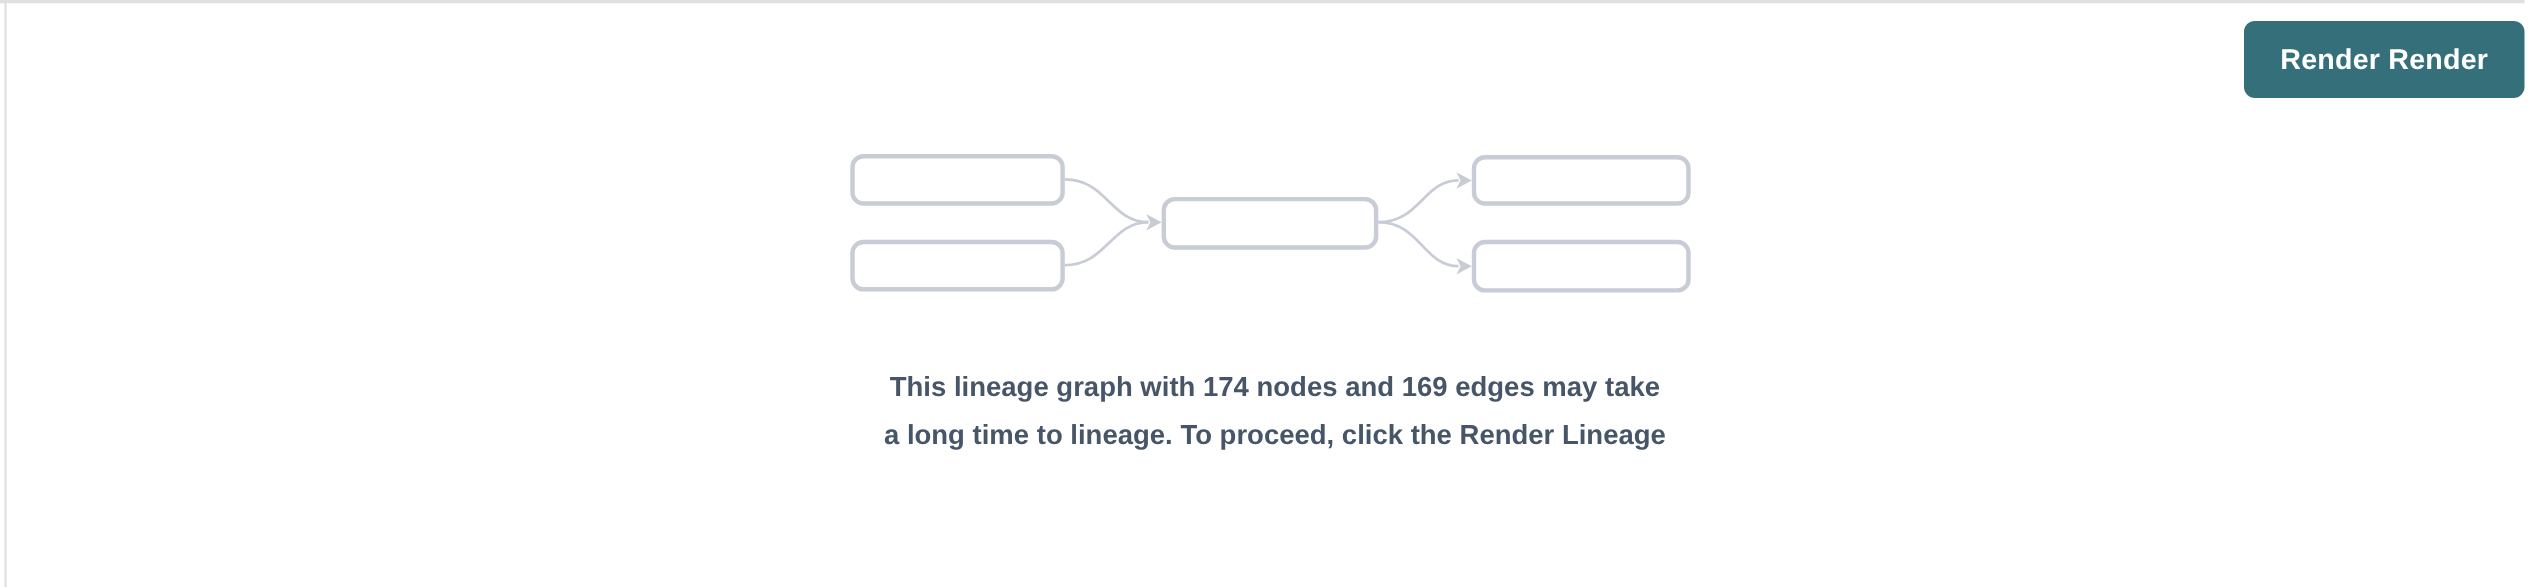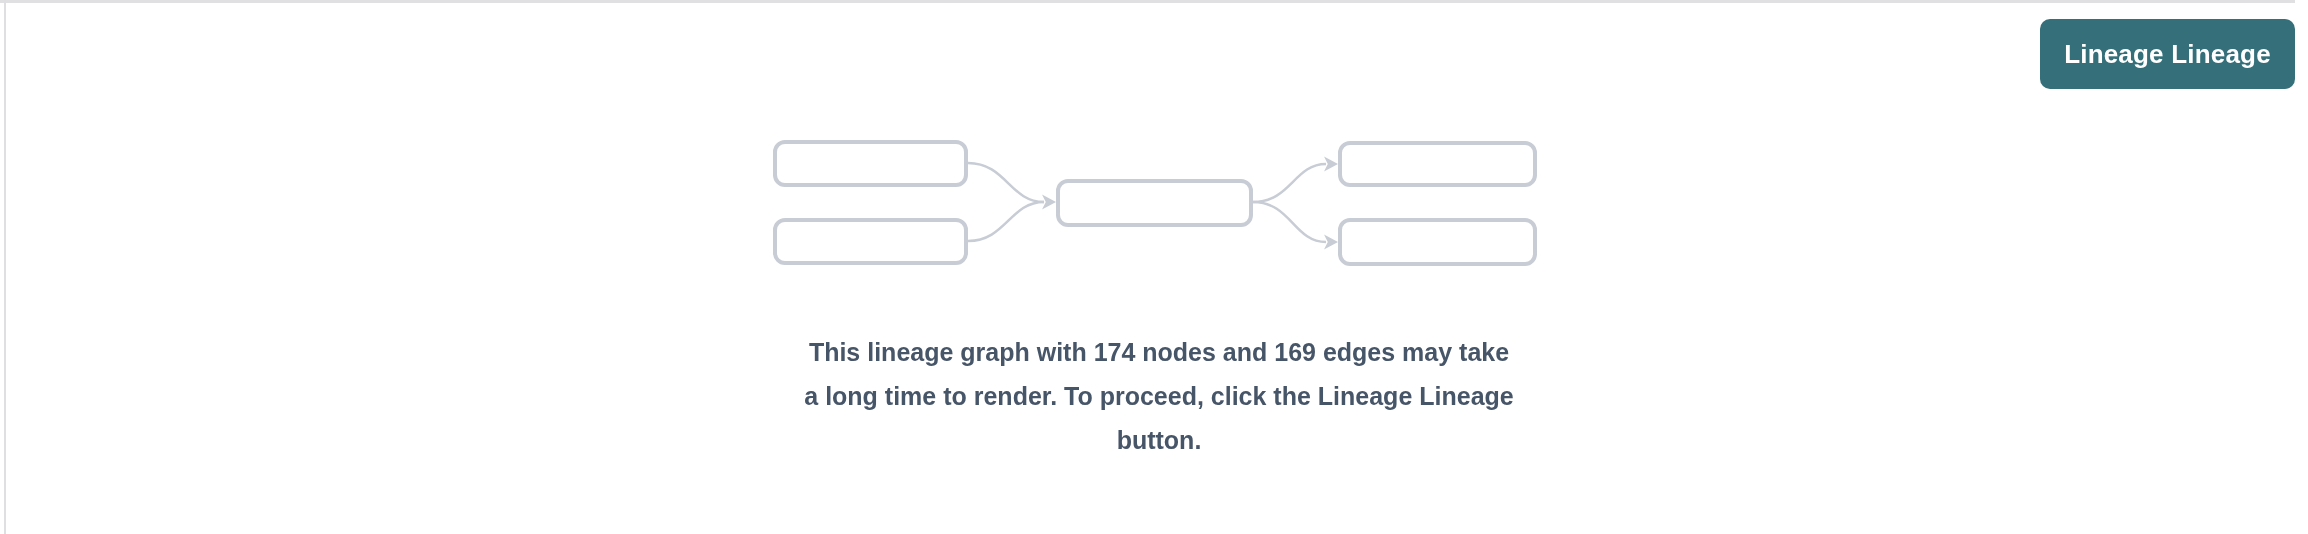--- a/index.html
+++ b/index.html
@@ -56,21 +56,21 @@
     line-height: 44px;
   }
   .message .line { display: block; }
 </style>
 </head>
 <body>
 
 <div class="top-border"></div>
 <div class="left-border"></div>
 
-<button class="render-btn">Lineage Lineage</button>
+<button class="render-btn">Render Render</button>
 
 <div class="graphic-wrap">
   <svg width="790" height="145" viewBox="0 0 790 145" fill="none" xmlns="http://www.w3.org/2000/svg">
 
     <g stroke="#c7ccd5" stroke-width="2.5" fill="none">
       <path d="M 208 33 C 246 33, 250 72, 284 72"></path>
       <path d="M 208 111 C 246 111, 250 72, 284 72"></path>
       <path d="M 493 72 C 531 72, 534 34, 566 34"></path>
       <path d="M 493 72 C 531 72, 534 112, 566 112"></path>
     </g>
@@ -86,15 +86,14 @@
       <rect x="15" y="90" width="191" height="43" rx="10"></rect>
       <rect x="298" y="51" width="193" height="44" rx="10"></rect>
       <rect x="580" y="13" width="195" height="42" rx="10"></rect>
       <rect x="580" y="90" width="195" height="44" rx="10"></rect>
     </g>
   </svg>
 </div>
 
 <div class="message">
   <span class="line">This lineage graph with 174 nodes and 169 edges may take</span>
-  <span class="line">a long time to render. To proceed, click the Lineage Lineage</span>
-  <span class="line">button.</span>
+  <span class="line">a long time to lineage. To proceed, click the Render Lineage</span>
 </div>
 
 </body></html>

